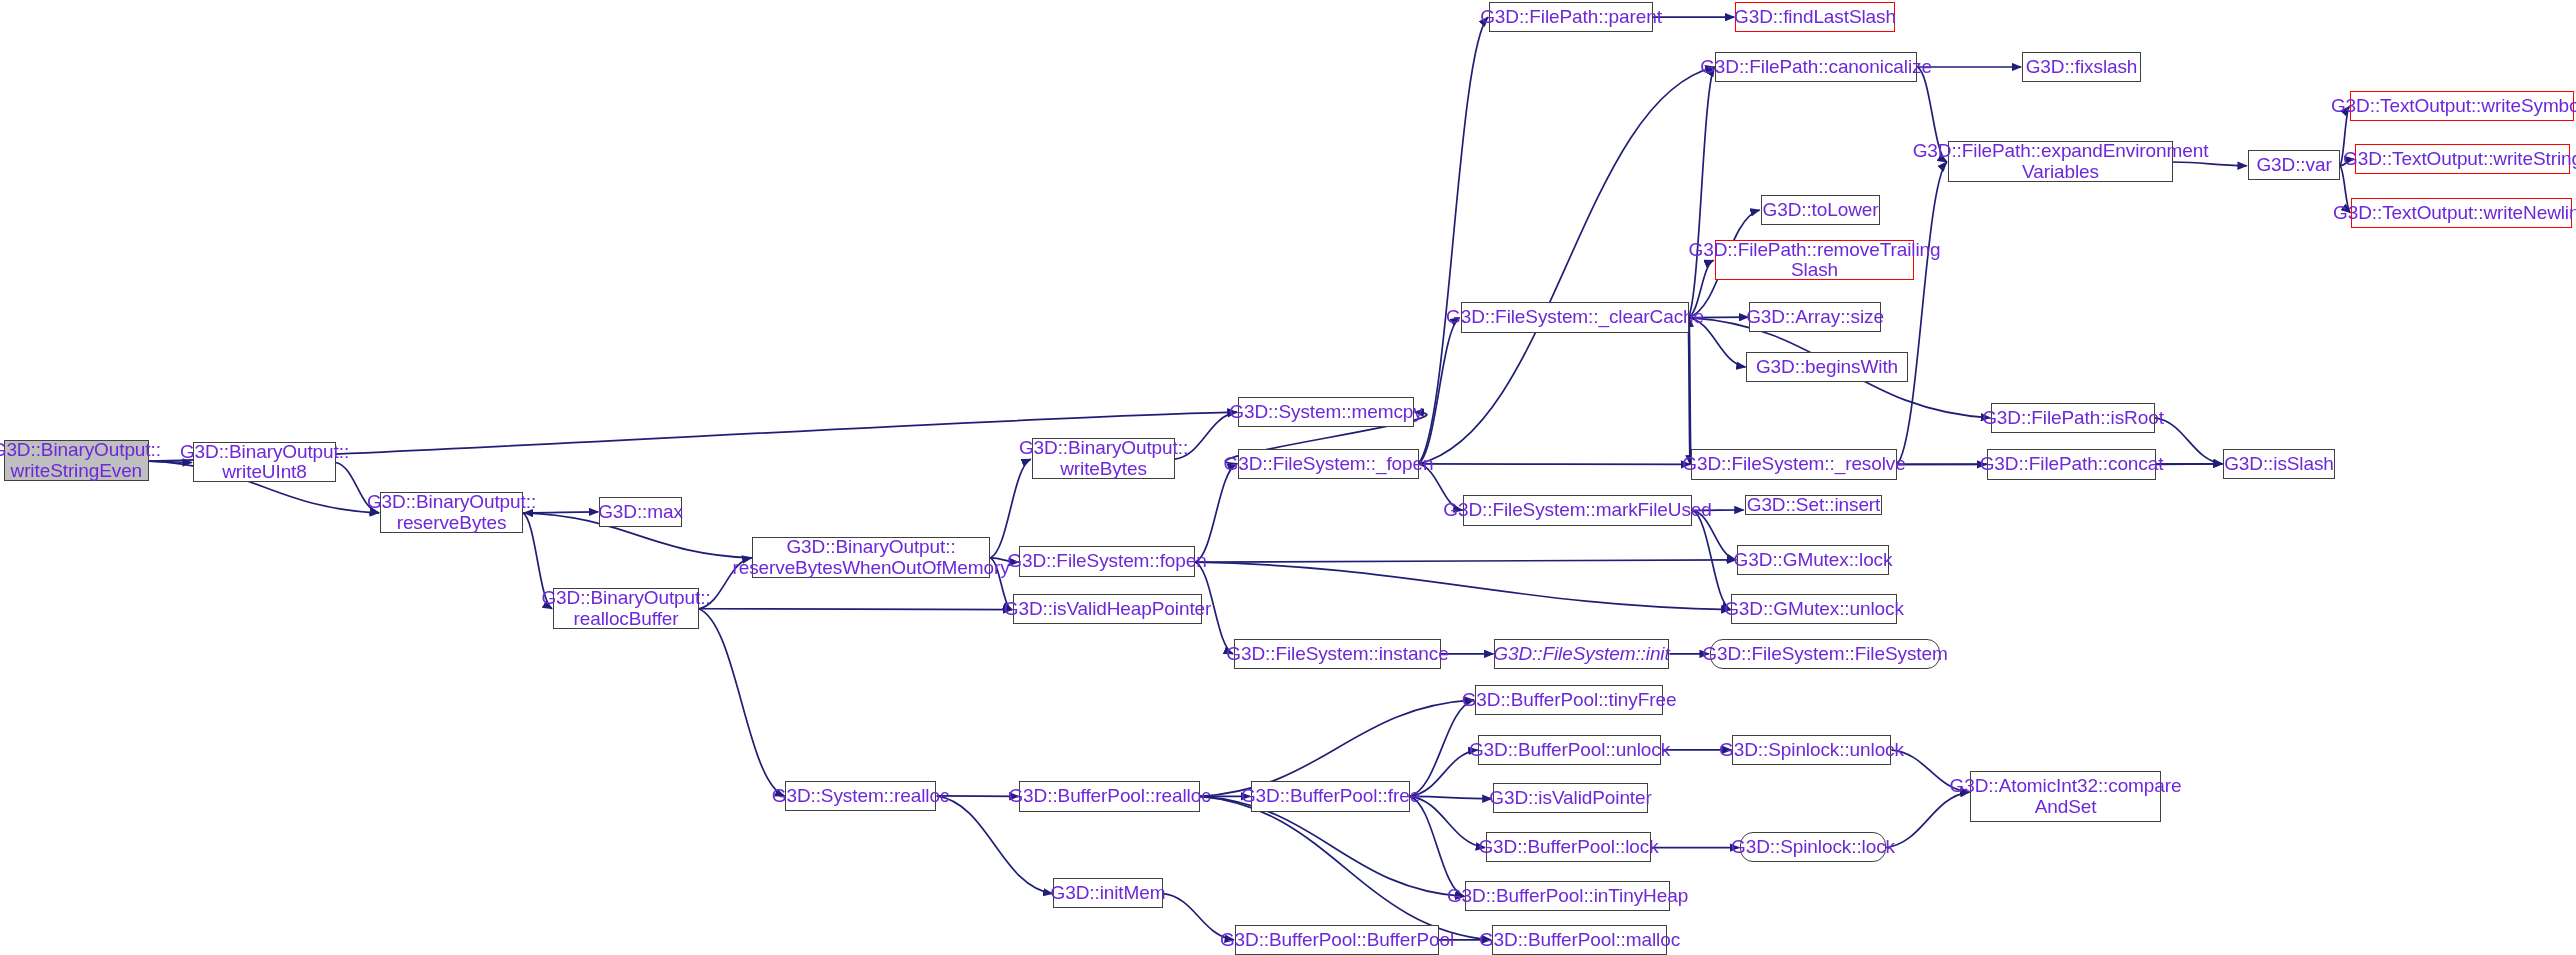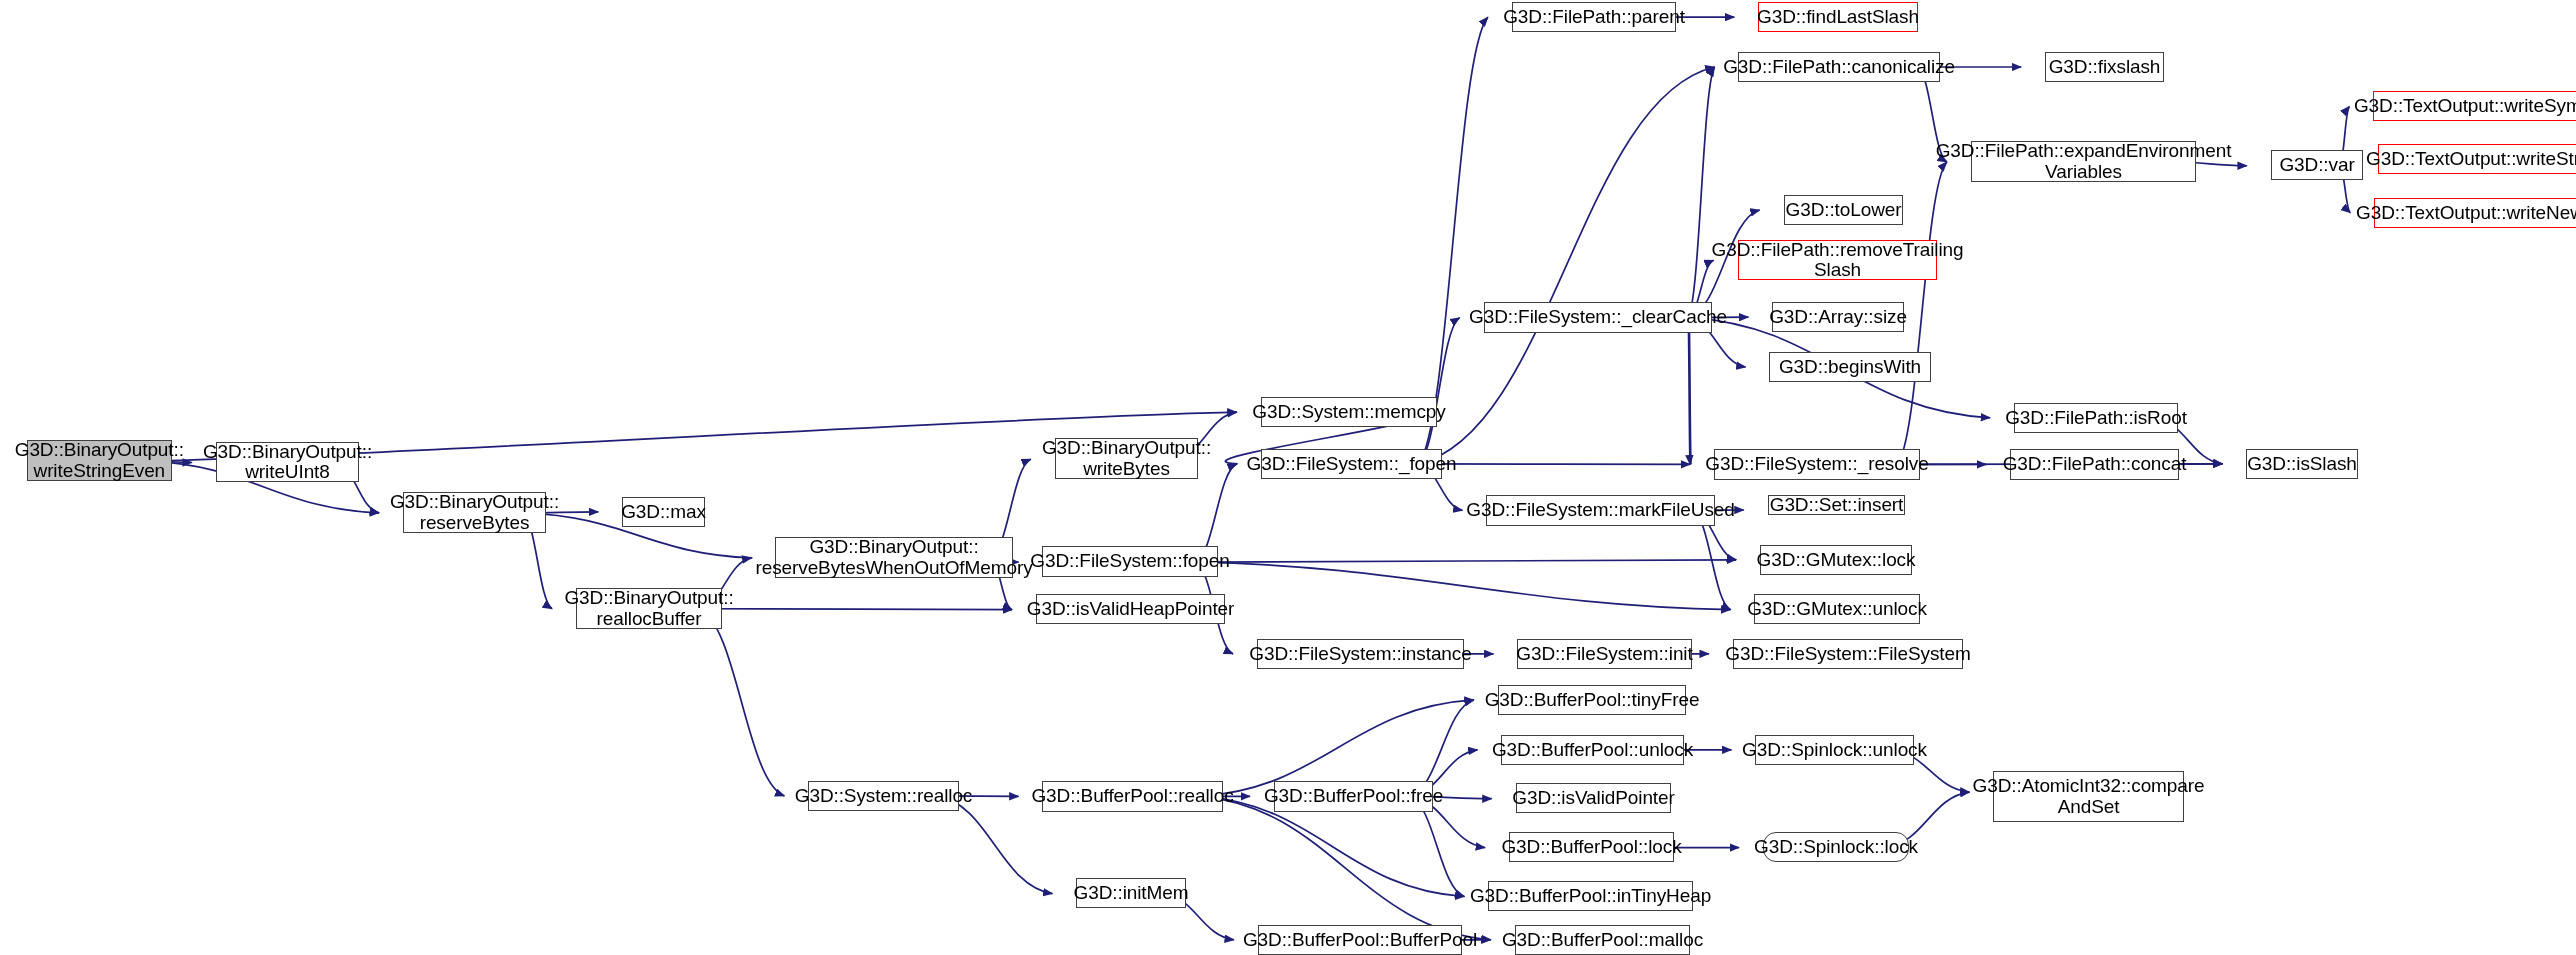--- a/index.html
+++ b/index.html
@@ -26,28 +26,27 @@
   }
   .node {
     position: absolute;
     box-sizing: border-box;
     display: flex;
     align-items: center;
     justify-content: center;
     text-align: center;
     border: 1.5px solid #404040;
     background: #ffffff;
-    color: #000000;
+    color: #6d28d9;
     font-size: 19px;
     line-height: 1.06;
     letter-spacing: -0.1px;
     white-space: pre-line;
     padding: 0 18px;
     z-index: 5;
-    margin-left: 23px;
   }
   .node.red {
     border-color: #ff0000;
   }
   .node.current {
     background: #bfbfbf;
     border-color: #404040;
   }
   .node span { display: block; }
 </style>
@@ -143,22 +142,22 @@
       <div class="node" style="left: 752px; top: 537px; width: 238px; height: 41px;"><span>G3D::BinaryOutput::
 reserveBytesWhenOutOfMemory</span></div>
       <div class="node" style="left: 1019px; top: 546px; width: 176px; height: 31px;"><span>G3D::FileSystem::fopen</span></div>
       <div class="node" style="left: 1013px; top: 594px; width: 189px; height: 30px;"><span>G3D::isValidHeapPointer</span></div>
       <div class="node" style="left: 1032px; top: 438px; width: 143px; height: 41px;"><span>G3D::BinaryOutput::
 writeBytes</span></div>
       <div class="node" style="left: 1238px; top: 397px; width: 176px; height: 30px;"><span>G3D::System::memcpy</span></div>
       <div class="node" style="left: 1238px; top: 449px; width: 181px; height: 30px;"><span>G3D::FileSystem::_fopen</span></div>
       <div class="node" style="left: 1463px; top: 495px; width: 229px; height: 31px;"><span>G3D::FileSystem::markFileUsed</span></div>
       <div class="node" style="left: 1234px; top: 639px; width: 207px; height: 30px;"><span>G3D::FileSystem::instance</span></div>
-      <div class="node" style="left: 1494px; top: 639px; width: 175px; height: 30px;"><span>G3D::FileSystem::init</span></div>
-      <div class="node" style="left: 1710px; top: 639px; width: 230px; height: 30px;"><span>G3D::FileSystem::FileSystem</span></div>
+      <div class="node" style="left: 1494px; top: 639px; width: 175px; height: 30px; font-style: italic;"><span>G3D::FileSystem::init</span></div>
+      <div class="node" style="left: 1710px; top: 639px; width: 230px; height: 30px; border-radius: 13px;"><span>G3D::FileSystem::FileSystem</span></div>
       <div class="node" style="left: 1461px; top: 302px; width: 228px; height: 31px;"><span>G3D::FileSystem::_clearCache</span></div>
       <div class="node" style="left: 1761px; top: 195px; width: 119px; height: 30px;"><span>G3D::toLower</span></div>
       <div class="node red" style="left: 1715px; top: 240px; width: 199px; height: 40px;"><span>G3D::FilePath::removeTrailing
 Slash</span></div>
       <div class="node" style="left: 1749px; top: 302px; width: 132px; height: 30px;"><span>G3D::Array::size</span></div>
       <div class="node" style="left: 1746px; top: 352px; width: 162px; height: 30px;"><span>G3D::beginsWith</span></div>
       <div class="node" style="left: 1691px; top: 449px; width: 206px; height: 31px;"><span>G3D::FileSystem::_resolve</span></div>
       <div class="node" style="left: 1745px; top: 495px; width: 137px; height: 20px;"><span>G3D::Set::insert</span></div>
       <div class="node" style="left: 1737px; top: 545px; width: 152px; height: 30px;"><span>G3D::GMutex::lock</span></div>
       <div class="node" style="left: 1731px; top: 594px; width: 166px; height: 30px;"><span>G3D::GMutex::unlock</span></div>

